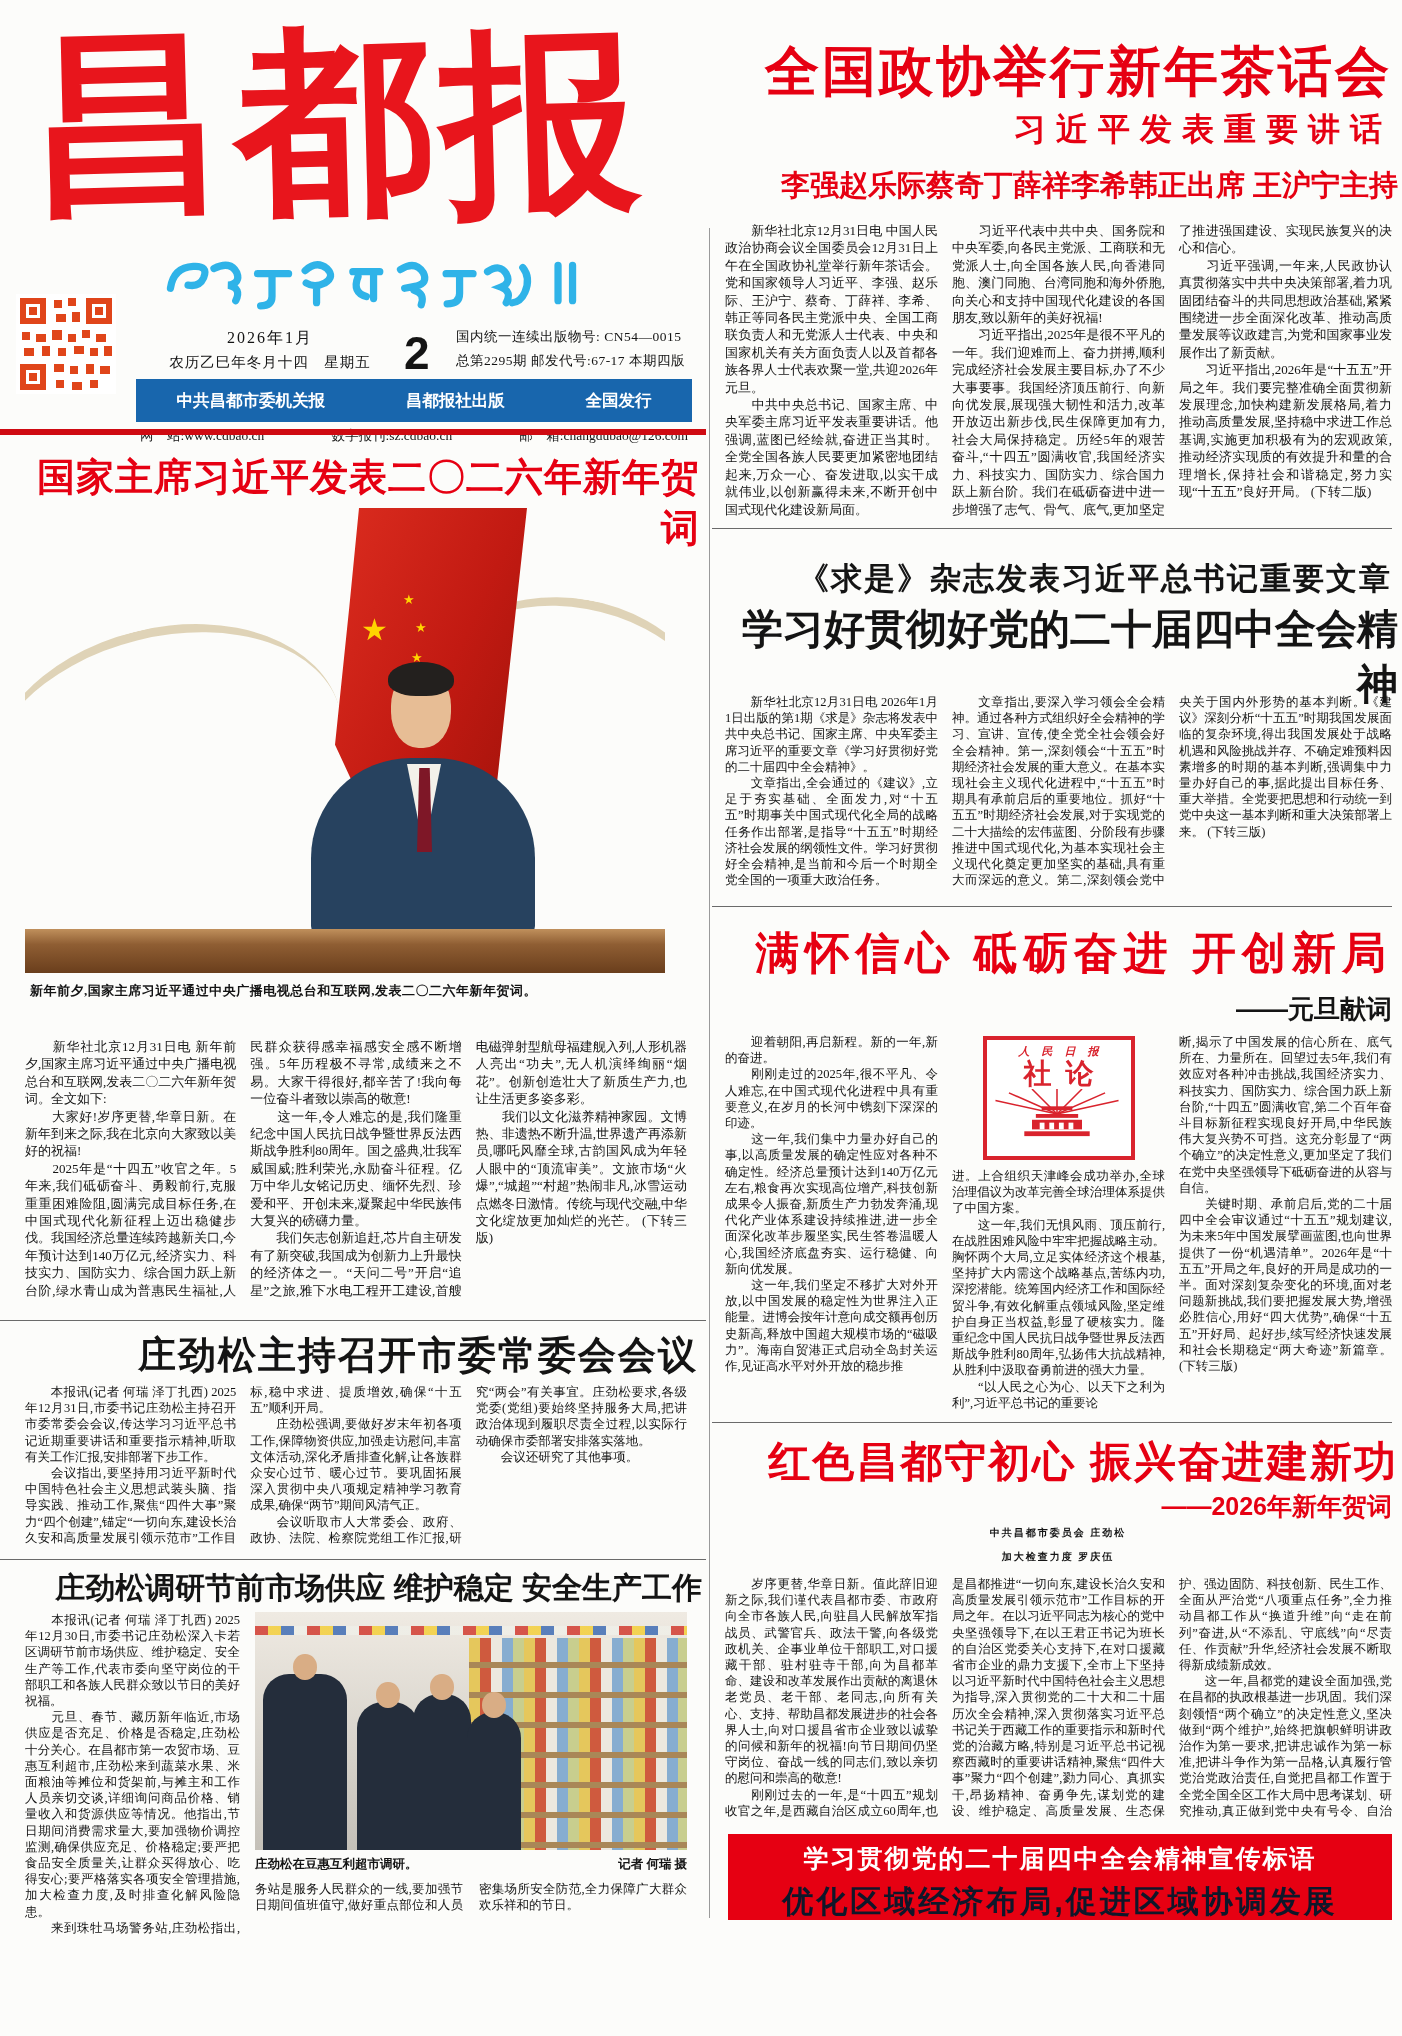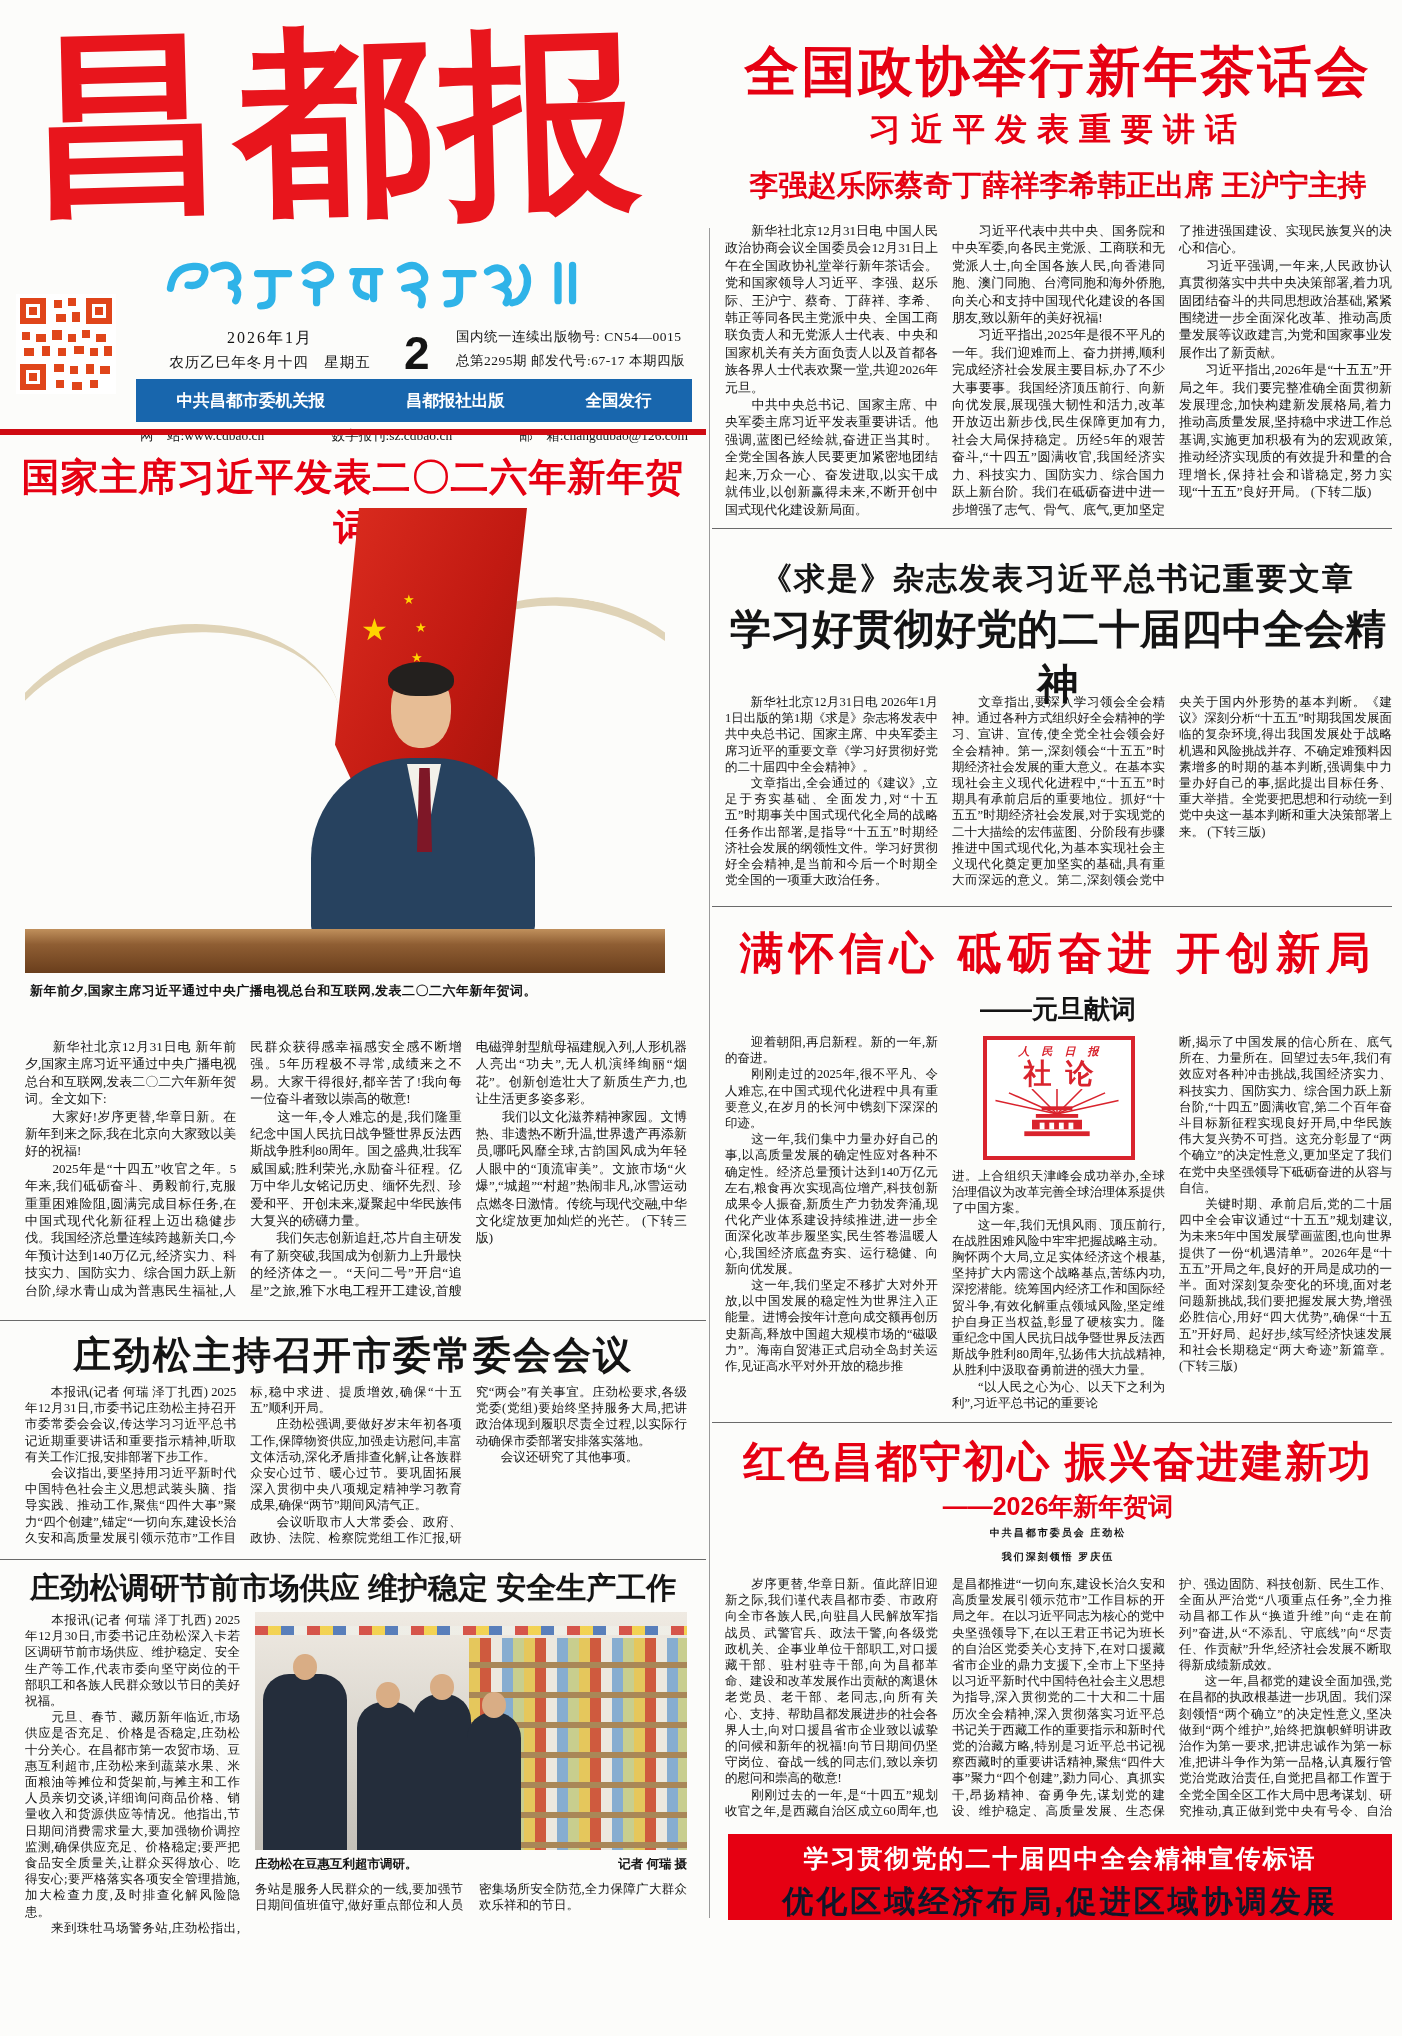--- a/index.html
+++ b/index.html
@@ -3,21 +3,21 @@
 <meta charset="utf-8">
 <style>
   html,body{margin:0;padding:0;background:#e9e9e9;}
   #page{position:relative;width:1402px;height:2036px;background:#fcfcfa;overflow:hidden;
         font-family:"Liberation Serif",serif;color:#141414;}
   .abs{position:absolute;}
   .pre{white-space:pre-line;}
   .sans{font-family:"Liberation Sans",sans-serif;}
   .just{text-align:justify;text-justify:inter-ideograph;}
   .red{color:#e60012;}
-  .center{text-align:center;}
+  .center{text-align:right;}
 
   
   #masthead-title{left:28px;top:8px;width:612px;height:238px;display:flex;justify-content:space-between;
     font-family:"DejaVu Serif",serif;font-weight:bold;font-size:198px;line-height:228px;color:#e8151c;}
   #masthead-title span{display:block;transform:rotate(-1.5deg);}
   #tibetan{left:158px;top:252px;width:456px;height:60px;}
   #qr{left:16px;top:294px;width:100px;height:100px;}
   #pub-info{left:136px;top:328px;width:556px;font-size:14px;}
   #pub-row1{display:flex;align-items:flex-start;}
   #pub-left{width:268px;text-align:center;}
@@ -332,21 +332,21 @@
     </div>
     <div class="xcol body-sm just pre">断,揭示了中国发展的信心所在、底气所在、力量所在。回望过去5年,我们有效应对各种冲击挑战,我国经济实力、科技实力、国防实力、综合国力跃上新台阶,“十四五”圆满收官,第二个百年奋斗目标新征程实现良好开局,中华民族伟大复兴势不可挡。这充分彰显了“两个确立”的决定性意义,更加坚定了我们在党中央坚强领导下砥砺奋进的从容与自信。
 　　关键时期、承前启后,党的二十届四中全会审议通过“十五五”规划建议,为未来5年中国发展擘画蓝图,也向世界提供了一份“机遇清单”。2026年是“十五五”开局之年,良好的开局是成功的一半。面对深刻复杂变化的环境,面对老问题新挑战,我们要把握发展大势,增强必胜信心,用好“四大优势”,确保“十五五”开好局、起好步,续写经济快速发展和社会长期稳定“两大奇迹”新篇章。 (下转三版)</div>
   </div>
 
   <div id="rrule3" class="abs hrule"></div>
 
   <div id="hongse-headline" class="abs sans red center">红色昌都守初心 振兴奋进建新功</div>
   <div id="hongse-subtitle" class="abs sans red center">——2026年新年贺词</div>
   <div class="abs sig" style="top:1526px;">中共昌都市委员会 庄劲松</div>
-  <div class="abs sig" style="top:1550px;">我们深刻领悟 罗庆伍</div>
+  <div class="abs sig" style="top:1550px;">加大检查力度 罗庆伍</div>
   <div id="hongse-body" class="abs cols3 body-sm just pre">　　岁序更替,华章日新。值此辞旧迎新之际,我们谨代表昌都市委、市政府向全市各族人民,向驻昌人民解放军指战员、武警官兵、政法干警,向各级党政机关、企事业单位干部职工,对口援藏干部、驻村驻寺干部,向为昌都革命、建设和改革发展作出贡献的离退休老党员、老干部、老同志,向所有关心、支持、帮助昌都发展进步的社会各界人士,向对口援昌省市企业致以诚挚的问候和新年的祝福!向节日期间仍坚守岗位、奋战一线的同志们,致以亲切的慰问和崇高的敬意!
 　　刚刚过去的一年,是“十四五”规划收官之年,是西藏自治区成立60周年,也是昌都推进“一切向东,建设长治久安和高质量发展引领示范市”工作目标的开局之年。在以习近平同志为核心的党中央坚强领导下,在以王君正书记为班长的自治区党委关心支持下,在对口援藏省市企业的鼎力支援下,全市上下坚持以习近平新时代中国特色社会主义思想为指导,深入贯彻党的二十大和二十届历次全会精神,深入贯彻落实习近平总书记关于西藏工作的重要指示和新时代党的治藏方略,特别是习近平总书记视察西藏时的重要讲话精神,聚焦“四件大事”聚力“四个创建”,勠力同心、真抓实干,昂扬精神、奋勇争先,谋划党的建设、维护稳定、高质量发展、生态保护、强边固防、科技创新、民生工作、全面从严治党“八项重点任务”,全力推动昌都工作从“换道升维”向“走在前列”奋进,从“不添乱、守底线”向“尽责任、作贡献”升华,经济社会发展不断取得新成绩新成效。
 　　这一年,昌都党的建设全面加强,党在昌都的执政根基进一步巩固。我们深刻领悟“两个确立”的决定性意义,坚决做到“两个维护”,始终把旗帜鲜明讲政治作为第一要求,把讲忠诚作为第一标准,把讲斗争作为第一品格,认真履行管党治党政治责任,自觉把昌都工作置于全党全国全区工作大局中思考谋划、研究推动,真正做到党中央有号令、自治区党委有部署、昌都就有行动。 (下转三版)</div>
 
   <div id="banner" class="abs sans">
     <div id="banner-line1">学习贯彻党的二十届四中全会精神宣传标语</div>
     <div id="banner-line2">优化区域经济布局,促进区域协调发展</div>
   </div>
 
 </div>

